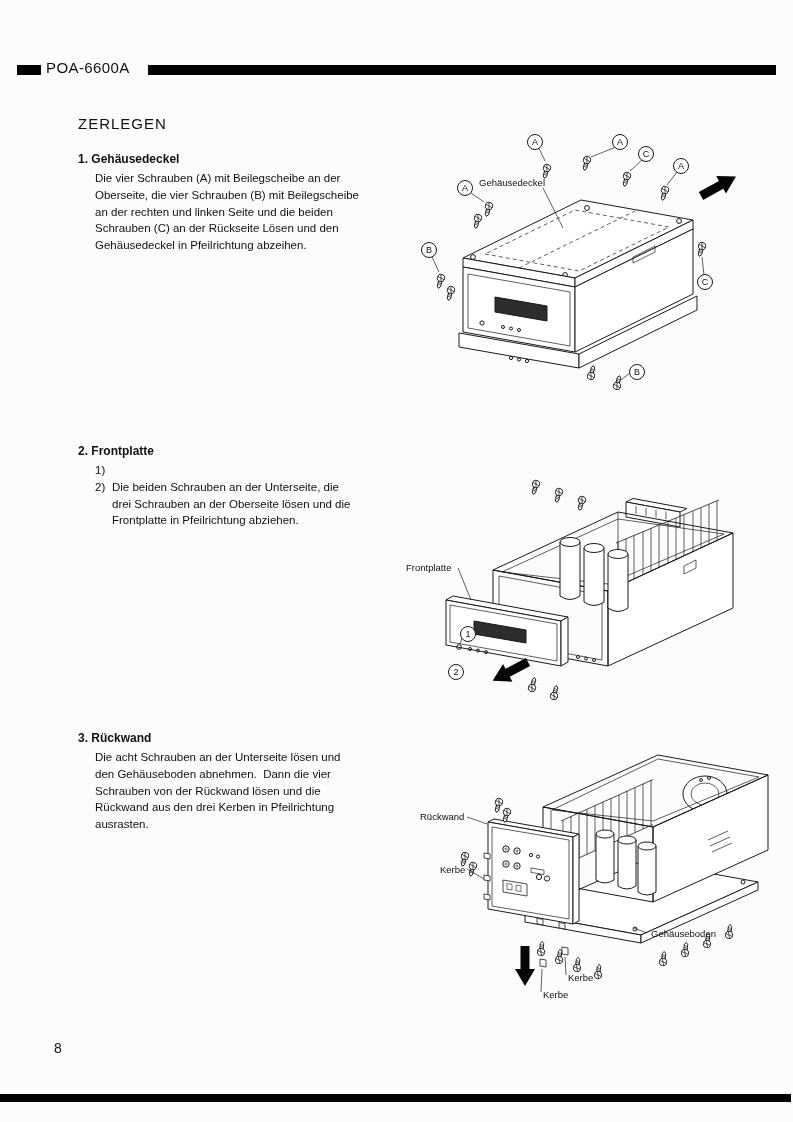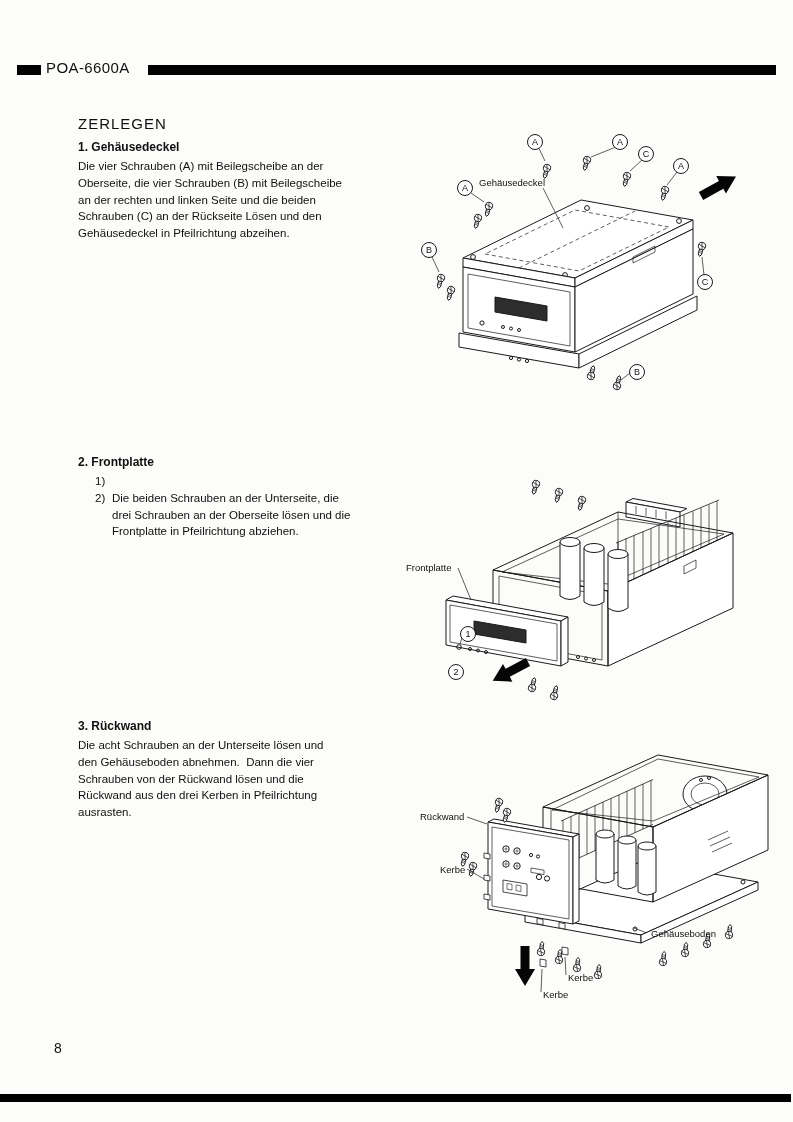--- a/index.html
+++ b/index.html
@@ -4,27 +4,27 @@
 <style>
   html,body{margin:0;padding:0}
   body{width:793px;height:1122px;position:relative;background:#fcfcfa;
        font-family:"Liberation Sans",sans-serif;color:#101010;overflow:hidden}
   .abs{position:absolute}
   .topbar-block{left:17px;top:65px;width:24px;height:10px;background:#000}
   .model{left:46px;top:59px;font-size:15px;font-weight:400;letter-spacing:.4px}
   .topbar-rule{left:148px;top:65px;width:628px;height:10px;background:#000}
   .page-title{left:78px;top:105px;font-size:15px;font-weight:400;letter-spacing:1px}
   .sec{position:absolute;width:312px}
-  .sec h3{font-size:12px;font-weight:700;margin:0 0 4px 0}
-  .sec .body{font-size:11.5px;line-height:16.8px;white-space:pre-wrap}
+  .sec h3{font-size:12px;font-weight:700;margin:12px 0 4px 0}
+  .sec .body{margin-left:17px;font-size:11.5px;line-height:16.8px;white-space:pre-wrap}
   .sec .item{display:flex;margin-left:17px;font-size:11.5px;line-height:16.8px}
   .sec .item .num{width:17px;flex:none}
   .sec .item .txt{white-space:pre-wrap}
   #sec1{left:78px;top:140px}
-  #sec2{left:78px;top:455px}
+  #sec2{left:78px;top:432px}
   #sec3{left:78px;top:719px}
   .pageno{left:54px;top:1040px;font-size:14px}
   .botbar{left:0;top:1094px;width:791px;height:8px;background:#000}
   svg.dia{position:absolute}
   .dlabel{font-size:9.5px;fill:#101010}
   .cotext{font-size:9px;fill:#101010;text-anchor:middle}
 </style>
 </head>
 <body>
 

